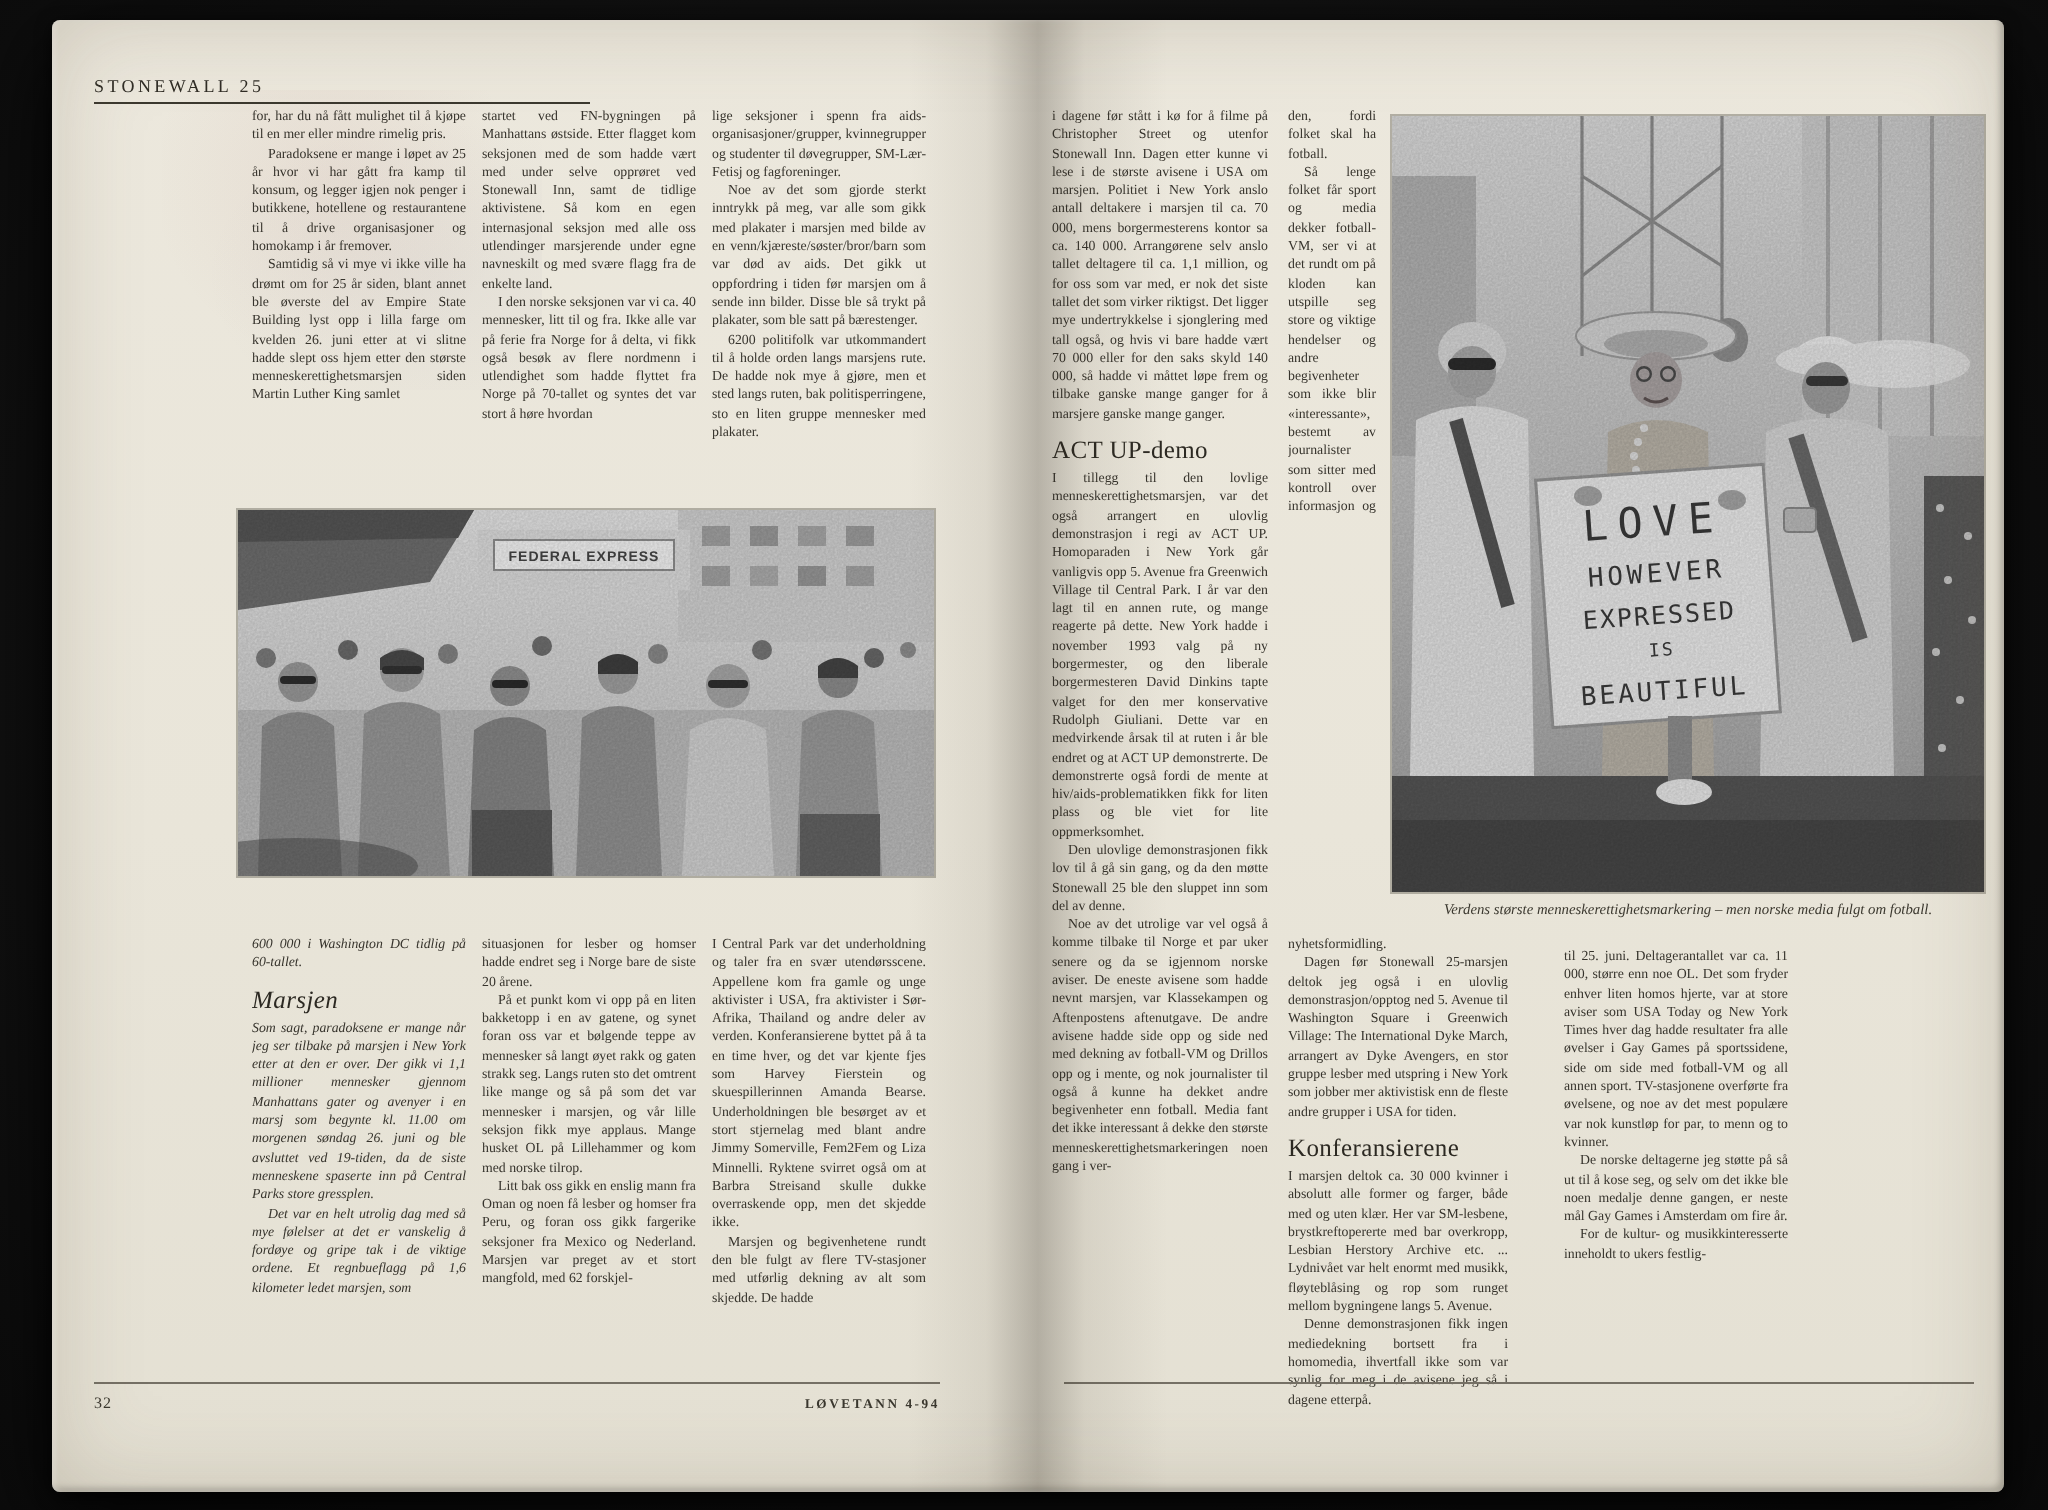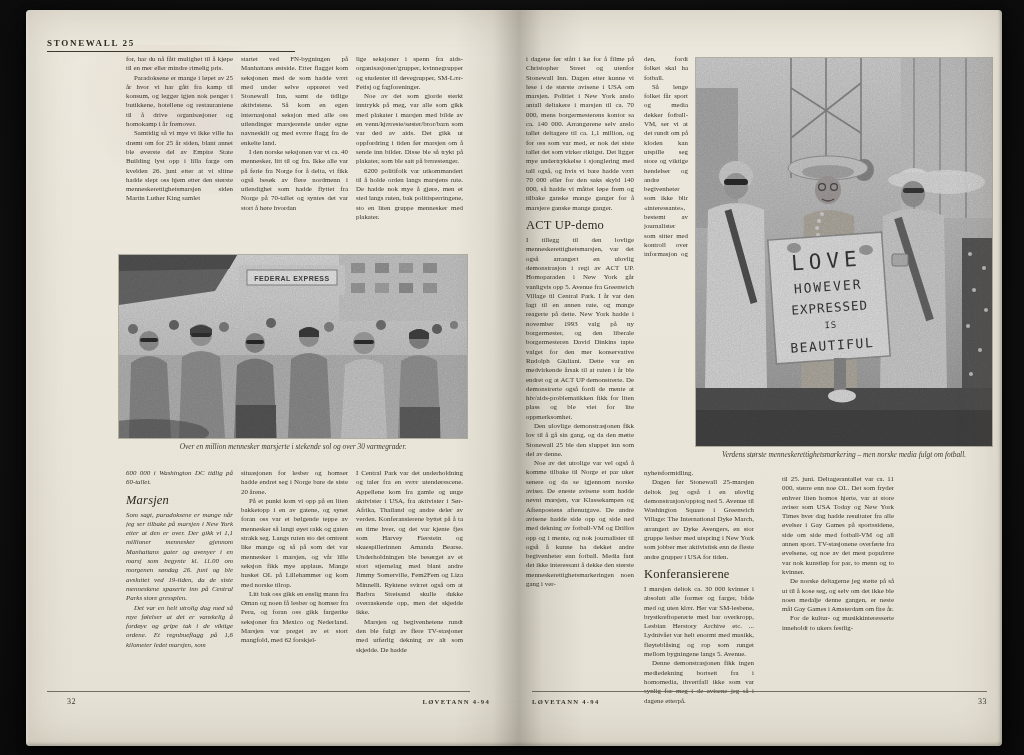--- a/index.html
+++ b/index.html
@@ -25,21 +25,21 @@
   .showthrough{
     position:absolute;left:55px;top:35px;width:190px;height:150px;pointer-events:none;
     background:
       radial-gradient(ellipse at 45% 30%, rgba(165,95,95,.08), transparent 62%),
       radial-gradient(ellipse at 72% 62%, rgba(110,100,140,.06), transparent 60%);
   }
   
   .section-header{
     position:absolute;left:21px;top:28px;width:248px;z-index:2;
     border-bottom:1.5px solid #3c392f;padding-bottom:3px;
-    font-size:9px;font-weight:700;letter-spacing:1.7px;color:#2f2c25;
+    font-size:9px;font-weight:400;letter-spacing:1.7px;color:#2f2c25;
   }
   .col{
     position:absolute;overflow:hidden;
     font-size:6.9px;line-height:9.3px;color:#36332c;text-align:justify;
   }
   .para{margin:0;}
   .para + .para{text-indent:8px;}
   .col-heading{
     font-family:"Liberation Serif","DejaVu Serif",serif;
     font-size:12.5px;line-height:15px;font-weight:400;color:#2c2922;
@@ -52,21 +52,21 @@
   .photo-wrap{position:absolute;z-index:3;}
   .photo-wrap svg{display:block;box-shadow:0 0 0 1px rgba(70,65,55,.35);}
   
   .footer-rule{position:absolute;top:681px;border-top:1px solid #757065;height:0;}
   .fr-left{left:21px;width:423px;}
   .fr-right{left:506px;width:455px;}
   .footer-row{
     position:absolute;top:687px;display:flex;justify-content:space-between;align-items:baseline;
     color:#3b382f;
   }
-  .fo-left{left:21px;width:423px;margin-left:20px;}
+  .fo-left{left:21px;width:423px;}
   .fo-right{left:506px;width:455px;}
   .page-num{font-size:8px;letter-spacing:.5px;}
   .journal{font-size:6.6px;font-weight:700;letter-spacing:1.3px;}
   
   .float-spacer{float:right;width:66px;height:414px;}
 </style>
 </head>
 <body>
 
 <div class="spread">
@@ -149,21 +149,20 @@
           <rect x="235" y="85" width="20" height="4" rx="2" fill="#303030"></rect>
         <path d="M222 183 L226 110 Q245 98 264 110 L268 183 Z" fill="#d2d2d2"></path>
         <circle cx="300" cy="84" r="10" fill="#8d8d8d"></circle>
           <path d="M290 78 Q300 70 310 78 L310 84 L290 84 Z" fill="#454545"></path>
         <path d="M279 183 L282 106 Q300 94 318 106 L322 183 Z" fill="#9b9b9b"></path>
         <rect x="281" y="152" width="40" height="31" fill="#646464"></rect>
       </g>
       <ellipse cx="30" cy="178" rx="60" ry="14" fill="#4f4f4f" opacity=".55"></ellipse>
       <rect width="348" height="183" filter="url(#grainL)" opacity=".16"></rect>
     </svg>
-    <div class="caption">Over en million mennesker marsjerte i stekende sol og over 30 varmegrader.</div>
   </div>
 
   <div class="col" style="left:100px;top:458px;width:107px;height:234px;font-style:italic;">
     <p class="para">600 000 i Washington DC tidlig på 60-tallet.</p>
     <h2 class="col-heading">Marsjen</h2>
     <div>
         <p class="para">Som sagt, paradoksene er mange når jeg ser tilbake på marsjen i New York etter at den er over. Der gikk vi 1,1 millioner mennesker gjennom Manhattans gater og avenyer i en marsj som begynte kl. 11.00 om morgenen søndag 26. juni og ble avsluttet ved 19-tiden, da de siste menneskene spaserte inn på Central Parks store gressplen.</p>
         <p class="para">Det var en helt utrolig dag med så mye følelser at det er vanskelig å fordøye og gripe tak i de viktige ordene. Et regnbueflagg på 1,6 kilometer ledet marsjen, som</p>
       </div>
   </div>
@@ -302,20 +301,16 @@
       <p class="para">De norske deltagerne jeg støtte på så ut til å kose seg, og selv om det ikke ble noen medalje denne gangen, er neste mål Gay Games i Amsterdam om fire år.</p>
       <p class="para">For de kultur- og musikkinteresserte inneholdt to ukers festlig-</p>
     </div>
 
   <div class="footer-rule fr-left"></div>
   <div class="footer-rule fr-right"></div>
   <div class="footer-row fo-left">
     <span class="page-num">32</span>
     <span class="journal">LØVETANN 4-94</span>
   </div>
-  <div class="footer-row fo-right">
-    <span class="journal">LØVETANN 4-94</span>
-    <span class="page-num">33</span>
-  </div>
 
   <div class="gutter"></div>
   <div class="edgefx"></div>
 </div>
 
 </body></html>

